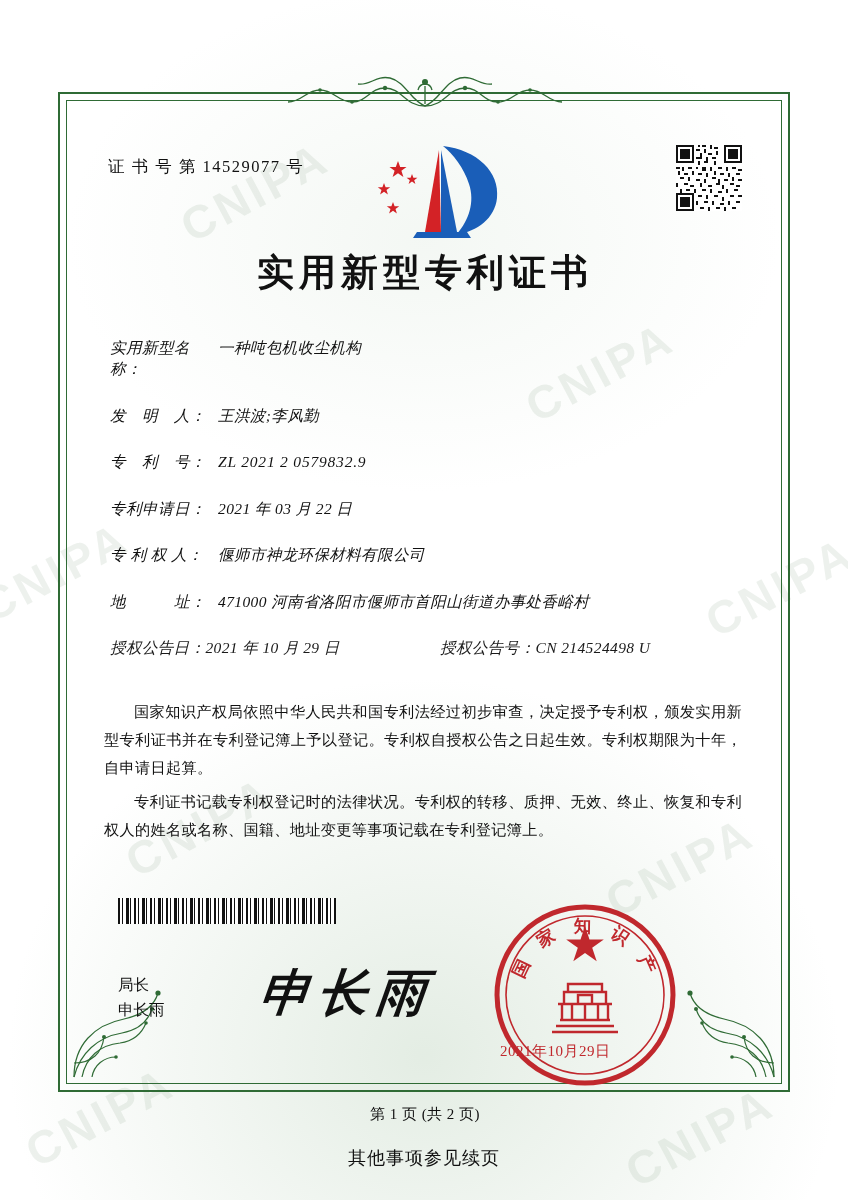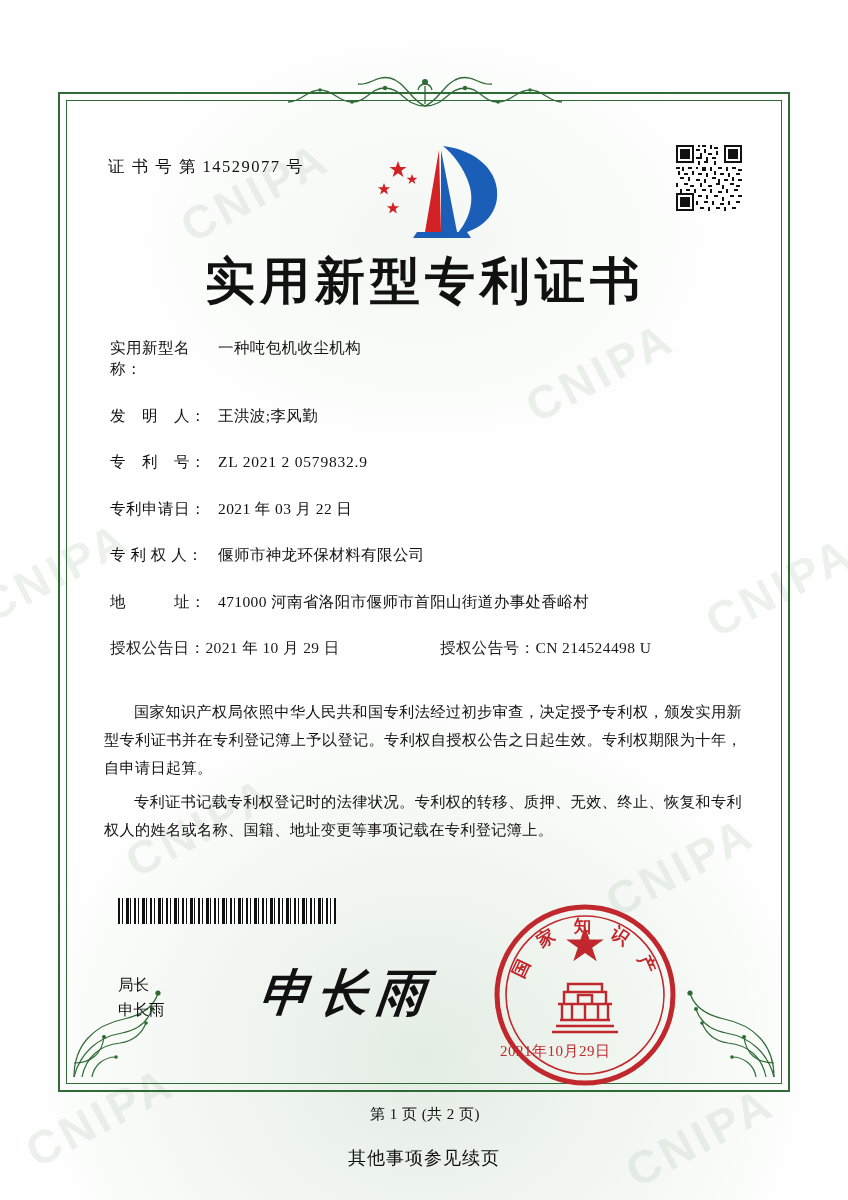--- a/index.html
+++ b/index.html
@@ -90,32 +90,33 @@
     position: absolute;
     right: 8px; top: 25px;
     width: 66px; height: 66px;
   }
 
   
   .title {
     position: absolute;
     left: 0; right: 0; top: 128px;
     text-align: center;
-    font-size: 50px;
+    font-size: 37px;
     font-weight: 700;
     letter-spacing: 5px;
     color: #111;
     font-family: "Liberation Serif", "DejaVu Serif", serif;
   }
 
   
   .fields {
     position: absolute;
     left: 10px; top: 218px;
     width: 640px;
+    font-style: italic;
   }
   .row {
     display: flex;
     align-items: baseline;
     margin-bottom: 25.5px;
     font-size: 15.5px;
     color: #111;
   }
   .row .lbl {
     width: 108px;

